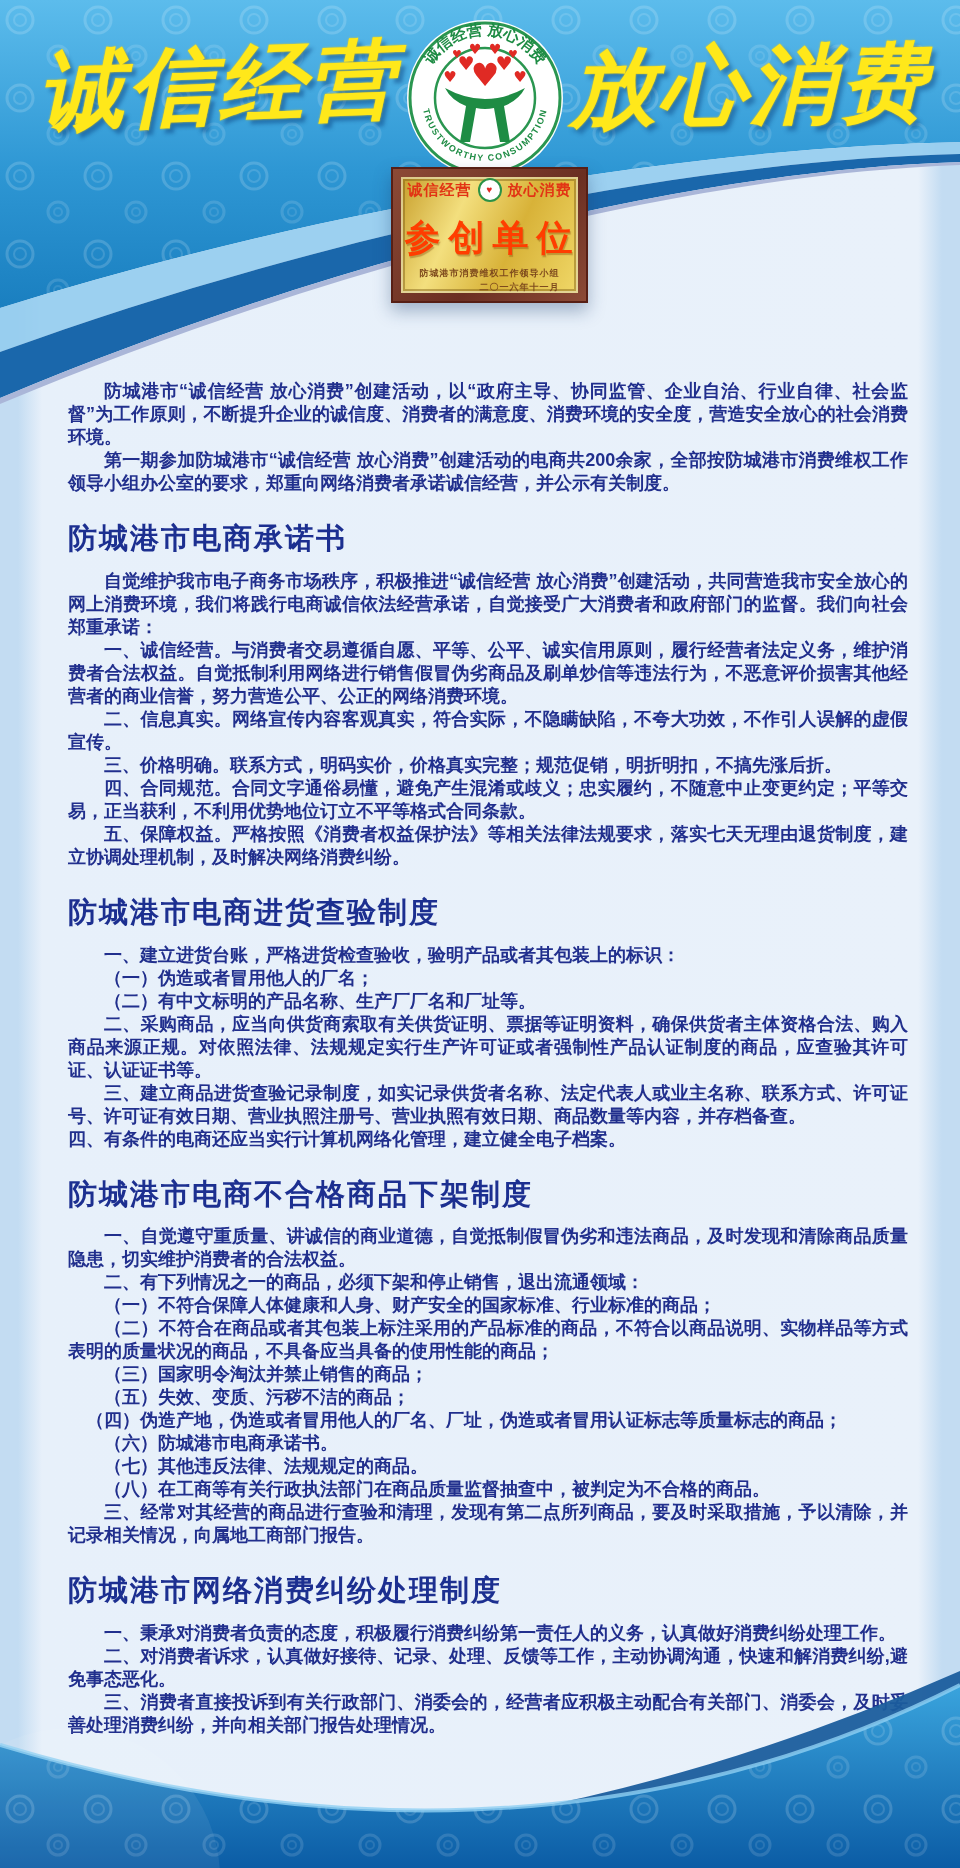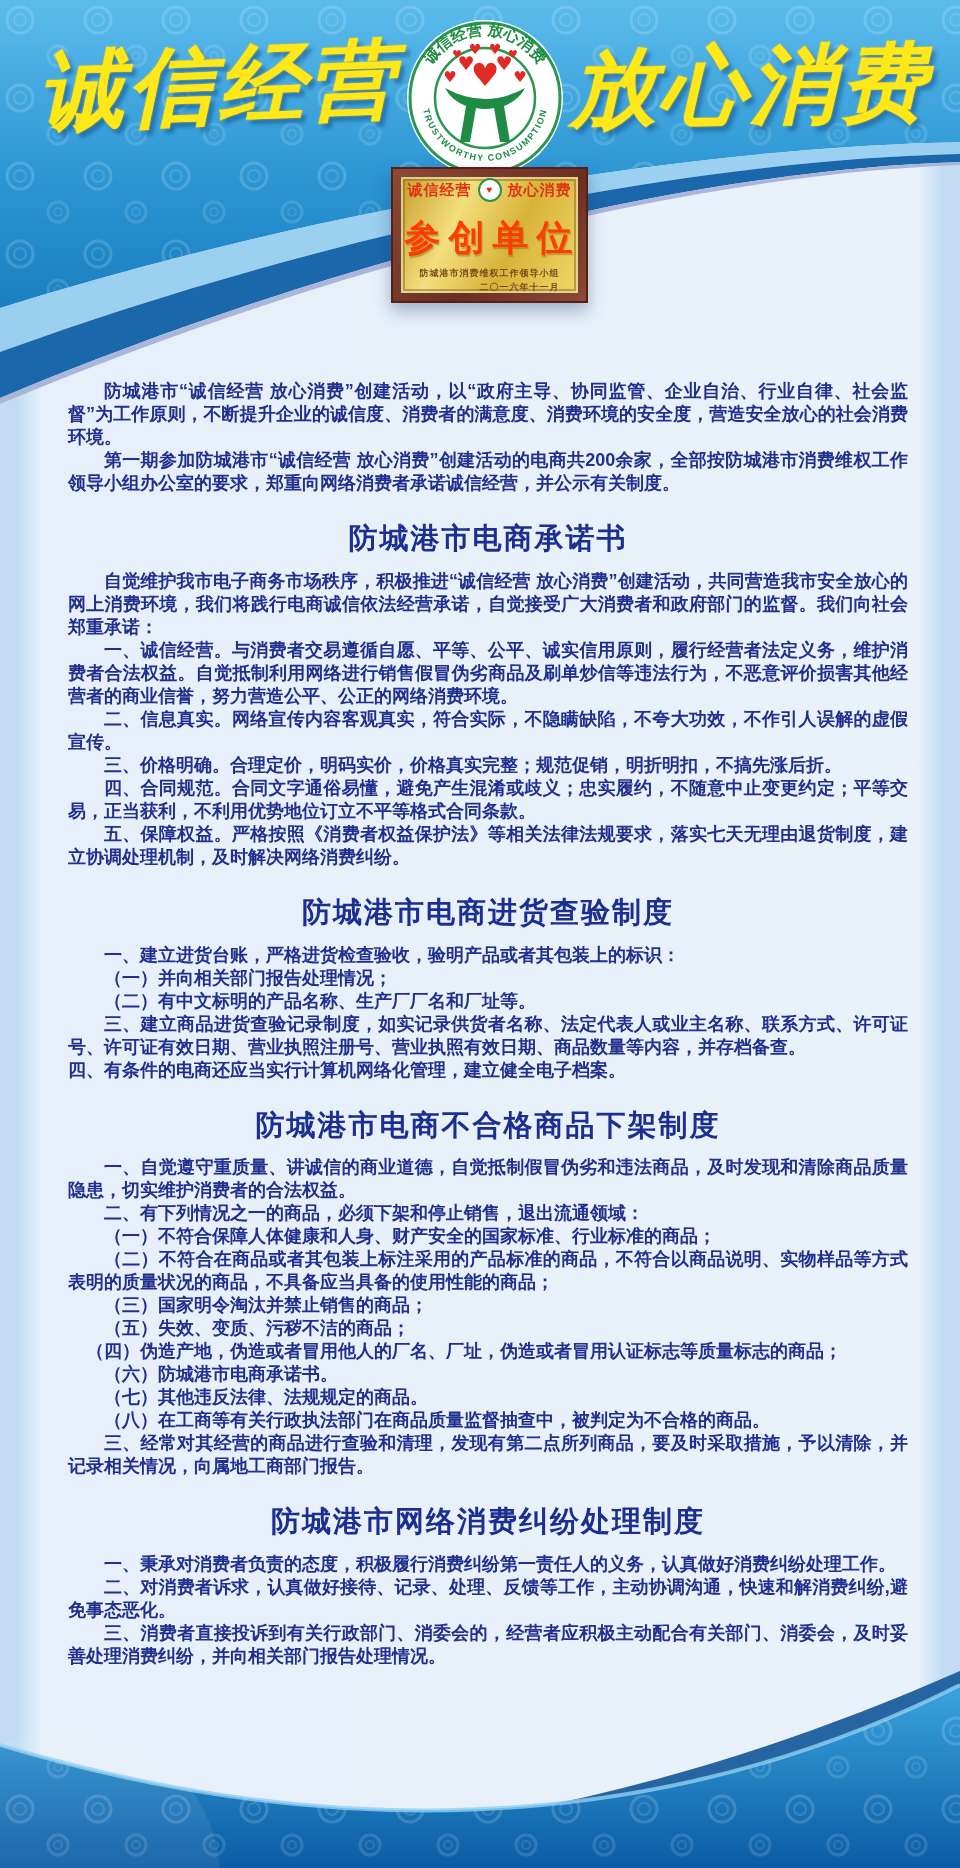--- a/index.html
+++ b/index.html
@@ -45,21 +45,21 @@
     text-shadow:1px 2px 1px rgba(120,60,0,.35);white-space:nowrap;
   }
   .plaque-foot{font-size:9px;font-weight:bold;color:#7e4a1d;letter-spacing:1px;line-height:1.5;text-align:right;}
   
   .content{position:absolute;left:68px;top:380px;width:840px;z-index:1;color:#212f8d;}
   .body-p{margin:0;font-size:18px;line-height:23px;font-weight:600;text-align:justify;}
   .indent2{text-indent:2em;}
   .indent1{text-indent:1em;}
   .indent0{text-indent:0;}
   .sec-title{
-    margin:26px 0 14px;text-align:center;font-size:29px;font-weight:900;
+    margin:26px 0 14px;text-align:left;font-size:29px;font-weight:900;
     color:#1c2f90;letter-spacing:2px;line-height:1.2;
   }
   
   .ftr-svg{position:absolute;left:0;bottom:0;z-index:2;display:block;}
 </style>
 </head>
 <body>
 
 <div class="poster">
 
@@ -135,27 +135,28 @@
   <div class="content">
     <div id="intro">
         <p class="body-p indent2">防城港市“诚信经营  放心消费”创建活动，以“政府主导、协同监管、企业自治、行业自律、社会监督”为工作原则，不断提升企业的诚信度、消费者的满意度、消费环境的安全度，营造安全放心的社会消费环境。</p>
         <p class="body-p indent2">第一期参加防城港市“诚信经营  放心消费”创建活动的电商共200余家，全部按防城港市消费维权工作领导小组办公室的要求，郑重向网络消费者承诺诚信经营，并公示有关制度。</p>
       </div>
     <div id="sections">
         <h2 class="sec-title">防城港市电商承诺书</h2>
         <p class="body-p indent2">自觉维护我市电子商务市场秩序，积极推进“诚信经营  放心消费”创建活动，共同营造我市安全放心的网上消费环境，我们将践行电商诚信依法经营承诺，自觉接受广大消费者和政府部门的监督。我们向社会郑重承诺：</p>
         <p class="body-p indent2">一、诚信经营。与消费者交易遵循自愿、平等、公平、诚实信用原则，履行经营者法定义务，维护消费者合法权益。自觉抵制利用网络进行销售假冒伪劣商品及刷单炒信等违法行为，不恶意评价损害其他经营者的商业信誉，努力营造公平、公正的网络消费环境。</p>
         <p class="body-p indent2">二、信息真实。网络宣传内容客观真实，符合实际，不隐瞒缺陷，不夸大功效，不作引人误解的虚假宣传。</p>
-        <p class="body-p indent2">三、价格明确。合理定价，明码实价，价格真实完整；规范促销，明折明扣，不搞先涨后折。</p>
+        <p class="body-p indent2">三、价格明确。联系方式，明码实价，价格真实完整；规范促销，明折明扣，不搞先涨后折。</p>
         <p class="body-p indent2">四、合同规范。合同文字通俗易懂，避免产生混淆或歧义；忠实履约，不随意中止变更约定；平等交易，正当获利，不利用优势地位订立不平等格式合同条款。</p>
         <p class="body-p indent2">五、保障权益。严格按照《消费者权益保护法》等相关法律法规要求，落实七天无理由退货制度，建立协调处理机制，及时解决网络消费纠纷。</p>
         <h2 class="sec-title">防城港市电商进货查验制度</h2>
         <p class="body-p indent2">一、建立进货台账，严格进货检查验收，验明产品或者其包装上的标识：</p>
-        <p class="body-p indent2">（一）并向相关部门报告处理情况；</p>
+        <p class="body-p indent2">（一）伪造或者冒用他人的厂名；</p>
         <p class="body-p indent2">（二）有中文标明的产品名称、生产厂厂名和厂址等。</p>
+        <p class="body-p indent2">二、采购商品，应当向供货商索取有关供货证明、票据等证明资料，确保供货者主体资格合法、购入商品来源正规。对依照法律、法规规定实行生产许可证或者强制性产品认证制度的商品，应查验其许可证、认证证书等。</p>
         <p class="body-p indent2">三、建立商品进货查验记录制度，如实记录供货者名称、法定代表人或业主名称、联系方式、许可证号、许可证有效日期、营业执照注册号、营业执照有效日期、商品数量等内容，并存档备查。</p>
         <p class="body-p indent0">四、有条件的电商还应当实行计算机网络化管理，建立健全电子档案。</p>
         <h2 class="sec-title">防城港市电商不合格商品下架制度</h2>
         <p class="body-p indent2">一、自觉遵守重质量、讲诚信的商业道德，自觉抵制假冒伪劣和违法商品，及时发现和清除商品质量隐患，切实维护消费者的合法权益。</p>
         <p class="body-p indent2">二、有下列情况之一的商品，必须下架和停止销售，退出流通领域：</p>
         <p class="body-p indent2">（一）不符合保障人体健康和人身、财产安全的国家标准、行业标准的商品；</p>
         <p class="body-p indent2">（二）不符合在商品或者其包装上标注采用的产品标准的商品，不符合以商品说明、实物样品等方式表明的质量状况的商品，不具备应当具备的使用性能的商品；</p>
         <p class="body-p indent2">（三）国家明令淘汰并禁止销售的商品；</p>
         <p class="body-p indent2">（五）失效、变质、污秽不洁的商品；</p>
         <p class="body-p indent1">（四）伪造产地，伪造或者冒用他人的厂名、厂址，伪造或者冒用认证标志等质量标志的商品；</p>

